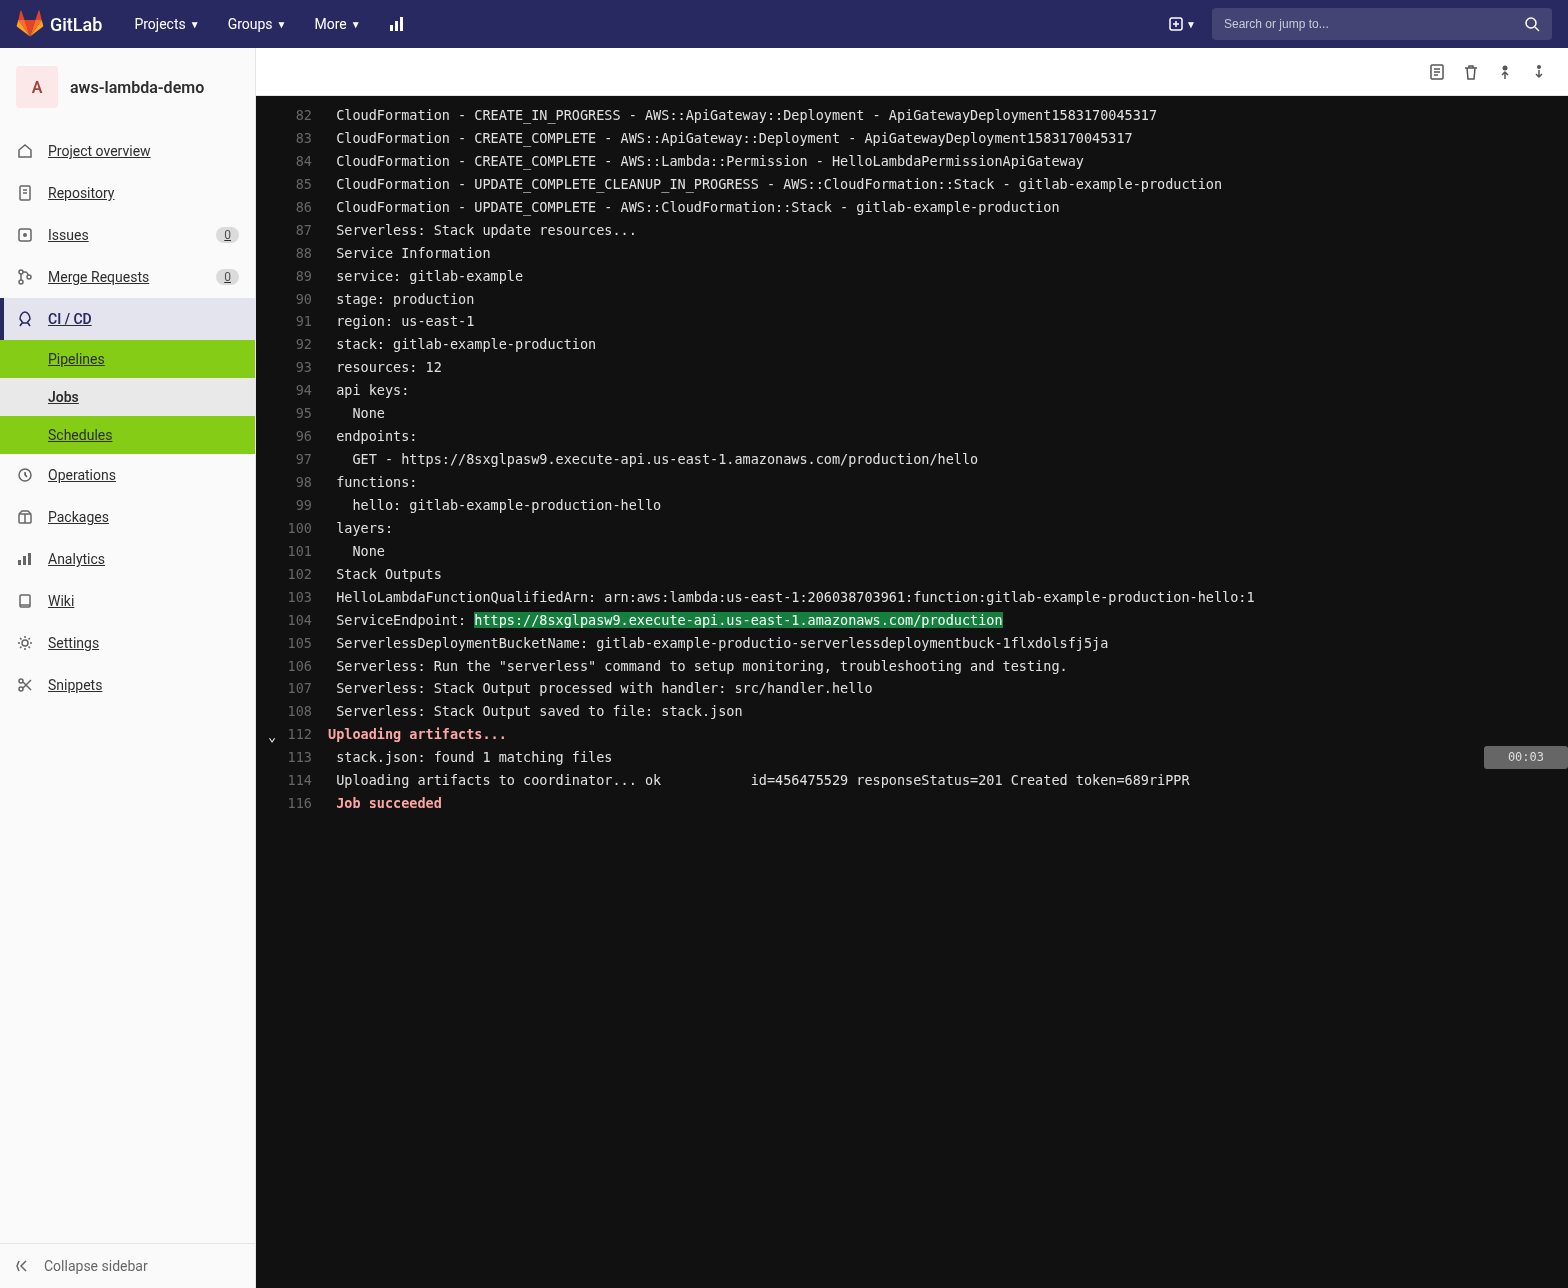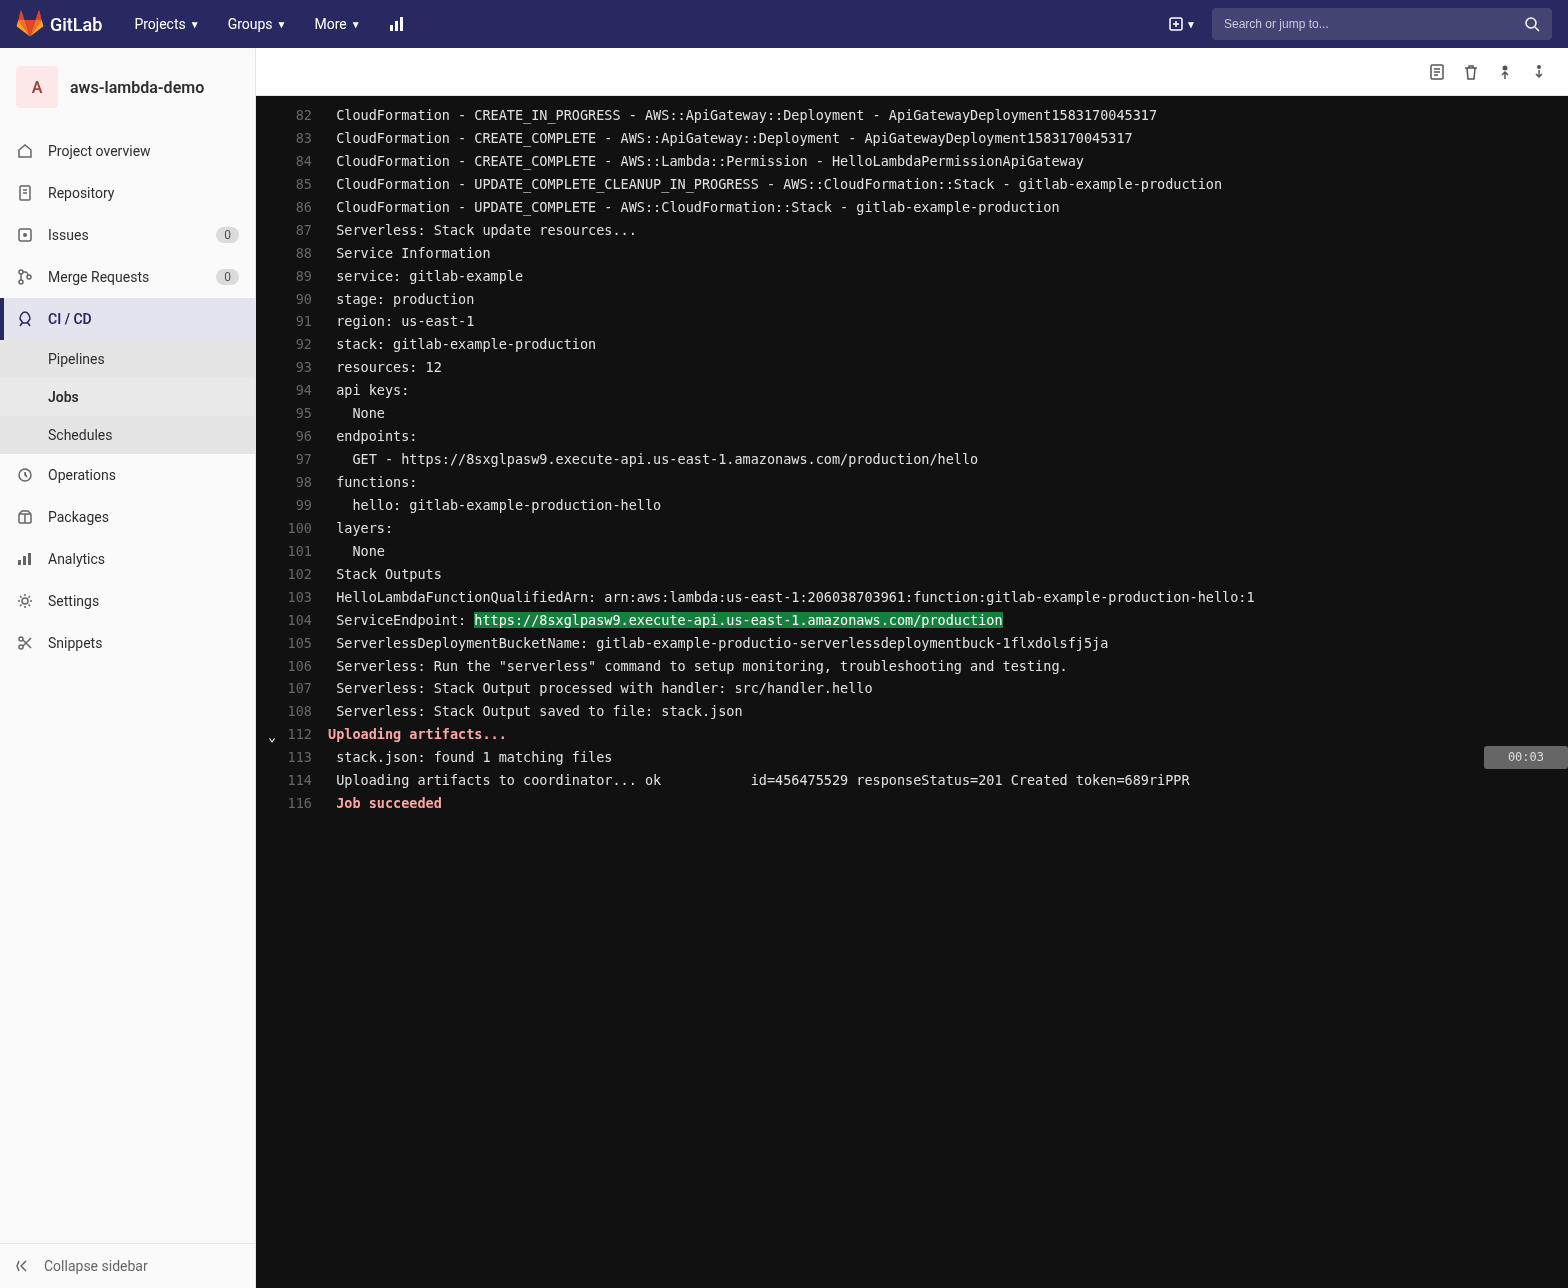--- a/index.html
+++ b/index.html
@@ -13,28 +13,28 @@
 .nav-right { display:flex; align-items:center; gap:8px; }
 .plus-btn { display:flex; align-items:center; gap:2px; padding:6px 8px; cursor:pointer; border-radius:4px; }
 .search-box { background:rgba(255,255,255,0.12); border-radius:4px; display:flex; align-items:center; padding:0 12px; width:340px; height:32px; }
 .search-box input { background:transparent; border:none; color:#fff; flex:1; outline:none; font-size:12px; }
 .search-box input::placeholder { color:rgba(255,255,255,0.7); }
 .layout { display:flex; height:calc(100vh - 48px); }
 .sidebar { width:256px; border-right:1px solid #e5e5e5; background:#fafafa; display:flex; flex-direction:column; }
 .project-header { display:flex; align-items:center; padding:18px 16px; gap:12px; }
 .project-avatar { width:42px; height:42px; background:#fce8e8; color:#a0453a; display:flex; align-items:center; justify-content:center; font-weight:600; font-size:16px; border-radius:4px; }
 .project-name { font-weight:600; font-size:16px; }
-.sidebar-menu { flex:1; overflow-y:auto; padding-top:4px; }
+.sidebar-menu { flex:1; overflow-y:auto; padding-top:4px;text-decoration:underline; }
 .menu-item { display:flex; align-items:center; padding:12px 16px; gap:14px; cursor:pointer; color:#2e2e2e; position:relative; }
 .menu-item.active { background:#e4e4ee; color:#292961; font-weight:600; box-shadow:inset 4px 0 0 #292961; }
 .menu-item .icon { width:18px; height:18px; display:flex; align-items:center; justify-content:center; color:#666; }
 .menu-item.active .icon { color:#292961; }
 .menu-item .label { flex:1; }
 .menu-item .badge { background:#dbdbdb; color:#525252; border-radius:10px; padding:1px 8px; font-size:12px; font-weight:400; }
-.submenu { background:#e5e5e5; }
+.submenu { background:#84cc16; }
 .submenu-item { padding:11px 16px 11px 48px; cursor:pointer; color:#2e2e2e; }
 .submenu-item.active { background:#e9e9e9; font-weight:600; }
 .sidebar-footer { border-top:1px solid #e5e5e5; padding:14px 16px; display:flex; align-items:center; gap:12px; cursor:pointer; color:#666; }
 .main { flex:1; display:flex; flex-direction:column; overflow:hidden; }
 .toolbar { height:48px; display:flex; justify-content:flex-end; align-items:center; gap:16px; padding:0 20px; border-bottom:1px solid #e5e5e5; }
 .toolbar .tool { cursor:pointer; color:#555; display:flex; align-items:center; }
 .console { flex:1; background:#111; color:#e0e0e0; font-family:"SFMono-Regular",Menlo,Consolas,monospace; font-size:13.5px; overflow-y:auto; padding:8px 0; line-height:1.7; }
 .console-line { display:flex; padding:0 16px; }
 .line-col { width:56px; text-align:right; padding-right:16px; color:#666; flex-shrink:0; user-select:none; position:relative; }
 .line-chev { position:absolute; left:-4px; top:2px; color:#fff; }
@@ -184,20 +184,29 @@
               <rect x="2" y="10" width="3" height="5" fill="currentColor"></rect>
               <rect x="7" y="6" width="3" height="9" fill="currentColor"></rect>
               <rect x="12" y="3" width="3" height="12" fill="currentColor"></rect>
             </svg>
           </span>
           <span class="label">Analytics</span>
         </div>
         <div class="menu-item">
           <span class="icon">
             <svg width="18" height="18" viewBox="0 0 18 18">
+              <rect x="4" y="3" width="10" height="12" rx="1" fill="none" stroke="currentColor" stroke-width="1.5"></rect>
+              <path d="M4 13h10" stroke="currentColor" stroke-width="1.5"></path>
+            </svg>
+          </span>
+          <span class="label">Wiki</span>
+        </div>
+        <div class="menu-item">
+          <span class="icon">
+            <svg width="18" height="18" viewBox="0 0 18 18">
               <circle cx="9" cy="9" r="3" fill="none" stroke="currentColor" stroke-width="1.5"></circle>
               <path d="M9 2v2M9 14v2M2 9h2M14 9h2M4 4l1.5 1.5M12.5 12.5L14 14M4 14l1.5-1.5M12.5 5.5L14 4" stroke="currentColor" stroke-width="1.5"></path>
             </svg>
           </span>
           <span class="label">Settings</span>
         </div>
         <div class="menu-item">
           <span class="icon">
             <svg width="18" height="18" viewBox="0 0 18 18">
               <circle cx="5" cy="5" r="2" fill="none" stroke="currentColor" stroke-width="1.5"></circle>

